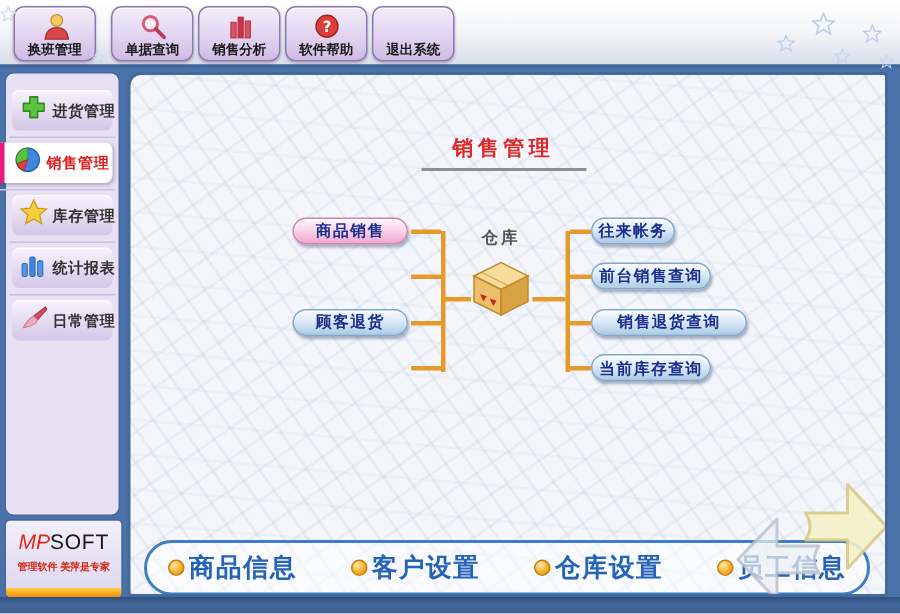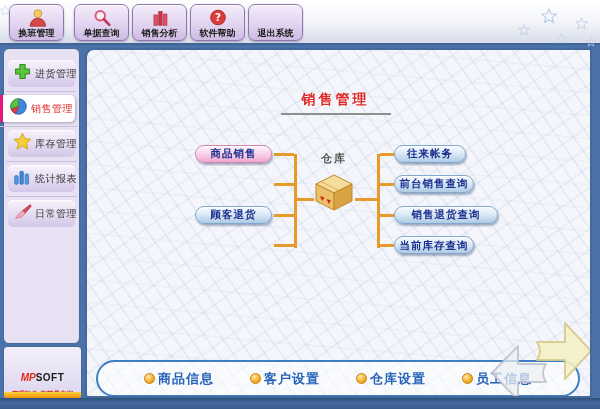--- a/index.html
+++ b/index.html
@@ -42,21 +42,21 @@
     position:relative;height:27px;margin-bottom:8px;
     background:linear-gradient(#f7f3fc 0%,#e6ddf2 50%,#d2c7e8 100%);
     border-radius:5px;
     display:flex;align-items:center;gap:3px;padding-left:5px;
     cursor:pointer;box-shadow:inset 0 1px 0 rgba(255,255,255,.8);
   }
   .side-item:not(:last-child)::after{
     content:'';position:absolute;left:-2px;right:-2px;bottom:-5px;height:1px;background:#c9c0dd;
   }
   .side-item svg{width:19px;height:19px;flex:0 0 19px;}
-  .side-label{font-size:10px;font-weight:normal;color:#333;white-space:nowrap;letter-spacing:.5px;}
+  .side-label{font-size:10px;font-weight:bold;color:#333;white-space:nowrap;letter-spacing:.5px;}
   .side-item.active{
     margin-left:-10px;padding-left:11px;border-radius:0 5px 5px 0;
     background:#fff;box-shadow:1px 1px 3px rgba(20,20,60,.3);
   }
   .side-item.active::before{
     content:'';position:absolute;left:0;top:0;bottom:0;width:5px;background:#e8187c;
   }
   .side-item.active .side-label{color:#e02020;}
   
   .main{
@@ -102,30 +102,30 @@
     box-sizing:border-box;
     display:flex;align-items:center;justify-content:center;gap:36px;
     z-index:2;
   }
   .bb-item{display:flex;align-items:center;gap:3px;cursor:pointer;}
   .ball{
     width:11px;height:11px;border-radius:50%;
     background:radial-gradient(circle at 35% 30%,#ffe9a8,#f6b22e 55%,#d98a08);
     border:1px solid #c87f10;box-sizing:border-box;
   }
-  .bb-label{font-size:13px;font-weight:bold;color:#2563b8;letter-spacing:1px;white-space:nowrap;}
+  .bb-label{font-size:17px;font-weight:bold;color:#2563b8;letter-spacing:1px;white-space:nowrap;}
   .nav-arrow{position:absolute;z-index:5;cursor:pointer;}
   
   .logo-box{
     position:absolute;left:3px;top:346px;width:79px;height:53px;
     background:linear-gradient(#f2eff9 0%,#ddd6ee 100%);
     border:1px solid #44699c;border-radius:4px;
     box-sizing:border-box;overflow:hidden;text-align:center;
   }
-  .brand{margin-top:23px;font-size:10px;font-weight:700;line-height:15px;white-space:nowrap;}
+  .brand{margin-top:7px;font-size:14px;font-weight:400;line-height:15px;white-space:nowrap;}
   .brand .mp{color:#e02818;font-style:italic;}
   .brand .soft{color:#1a1a1a;letter-spacing:.5px;}
   .tagline{margin-top:4px;font-size:7px;font-weight:bold;color:#d02818;white-space:nowrap;transform:scale(.95);}
   .logo-bar{
     position:absolute;left:0;right:0;bottom:0;height:6px;
     background:linear-gradient(#ffd040,#ef9008);
   }
   
   .bottom-frame{
     position:absolute;left:0;top:398px;width:600px;height:11px;
@@ -254,21 +254,21 @@
       <div class="title-underline"></div>
     </div>
 
     <div class="pill pink" style="left:108px;top:95px;width:77px;">
         <span>商品销售</span>
       </div>
     <div class="pill" style="left:108px;top:156px;width:77px;">
         <span>顾客退货</span>
       </div>
 
-    <div class="pill" style="left:307px;top:95px;width:72px;">
+    <div class="pill" style="left:307px;top:95px;width:56px;">
         <span>往来帐务</span>
       </div>
     <div class="pill" style="left:307px;top:125px;width:80px;">
         <span>前台销售查询</span>
       </div>
     <div class="pill" style="left:307px;top:156px;width:104px;">
         <span>销售退货查询</span>
       </div>
     <div class="pill" style="left:307px;top:186px;width:80px;align-items:flex-end;">
         <span>当前库存查询</span>

